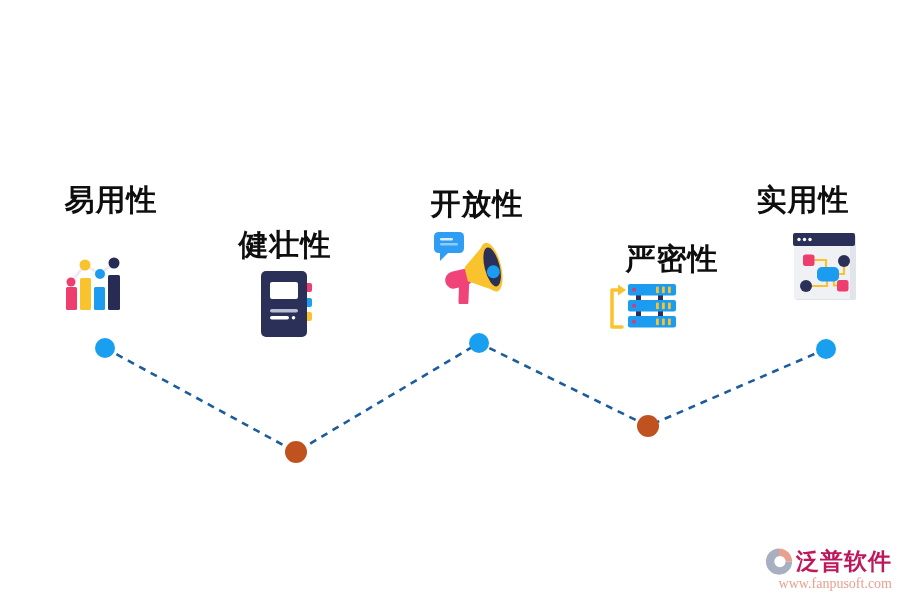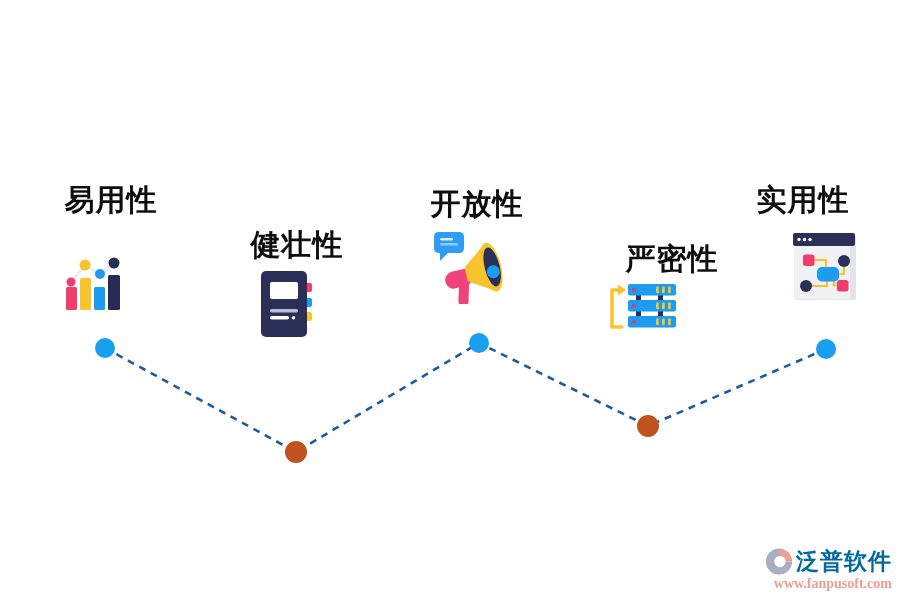--- a/index.html
+++ b/index.html
@@ -12,21 +12,21 @@
     letter-spacing:1px;
   }
   .feature-icon{position:absolute;transform:translate(-50%,-50%);line-height:0;}
   .watermark{
     position:absolute;right:8px;bottom:8px;width:130px;
     display:flex;flex-direction:column;align-items:flex-end;
   }
   .wm-row{display:flex;align-items:center;gap:2px;}
   .wm-logo{line-height:0;}
   .wm-brand{font-size:23px;font-weight:700;letter-spacing:1px;white-space:nowrap;}
-  .wm-url{font-size:14px;font-weight:700;font-family:"Liberation Serif","DejaVu Serif",serif;
+  .wm-url{font-size:14px;font-weight:400;font-family:"Liberation Serif","DejaVu Serif",serif;
     white-space:nowrap;margin-top:-1px;}
 </style>
 </head>
 <body>
 
 <div class="canvas">
   <svg id="connector" width="900" height="600" viewBox="0 0 900 600">
       <polyline points="105,348 296,452 479,343 648,426 826,349" fill="none" stroke="#1a5c9e" stroke-width="2.6" stroke-dasharray="7 6"></polyline>
       <circle cx="105" cy="348" r="10" fill="#189ff0"></circle>
       <circle cx="296" cy="452" r="11" fill="#c0521f"></circle>
@@ -40,21 +40,21 @@
           <polyline points="10,29 24,12 39,21 53,10" fill="none" stroke="#eceaf2" stroke-width="2.5"></polyline>
           <rect x="5" y="34" width="11" height="23" rx="1.5" fill="#ee3e6e"></rect>
           <rect x="19" y="25" width="11" height="32" rx="1.5" fill="#f9c32e"></rect>
           <rect x="33" y="34" width="11" height="23" rx="1.5" fill="#1b9cf0"></rect>
           <rect x="47" y="22" width="12" height="35" rx="1.5" fill="#282c55"></rect>
           <circle cx="10" cy="29" r="4.5" fill="#ee3e6e"></circle>
           <circle cx="24" cy="12" r="5.5" fill="#f9c32e"></circle>
           <circle cx="39" cy="21" r="5" fill="#1b9cf0"></circle>
           <circle cx="53" cy="10" r="5.5" fill="#282c55"></circle>
         </svg></div>
-      <div class="feature-label" style="left: 285px; top: 245px; margin-left: 12px;">健壮性</div>
+      <div class="feature-label" style="left: 285px; top: 245px;">健壮性</div>
       <div class="feature-icon" style="left: 287px; top: 304px;"><svg width="52" height="68" viewBox="0 0 52 68">
           <rect x="43" y="13" width="8" height="9" rx="2" fill="#ee3e6e"></rect>
           <rect x="43" y="28" width="8" height="9" rx="2" fill="#1b9cf0"></rect>
           <rect x="43" y="42" width="8" height="9" rx="2" fill="#f9c32e"></rect>
           <rect x="0" y="1" width="46" height="66" rx="5" fill="#2b3058"></rect>
           <rect x="9" y="12" width="28" height="17" rx="2" fill="#ffffff"></rect>
           <rect x="9" y="39" width="28" height="3.5" rx="1.75" fill="#b9bdd1"></rect>
           <rect x="9" y="46" width="19" height="3.5" rx="1.75" fill="#ffffff"></rect>
           <circle cx="32.5" cy="47.7" r="1.8" fill="#ffffff"></circle>
         </svg></div>
@@ -119,17 +119,17 @@
 
   <div class="watermark">
     <div class="wm-row">
       <span class="wm-logo">
         <svg width="30" height="31" viewBox="0 0 32 32">
           <path d="M30 16 A14 14 0 1 1 16 2 L16 16 Z" fill="#a8afc0"></path>
           <path d="M16 2 A14 14 0 0 1 30 16 L16 16 Z" fill="#e9a08e"></path>
           <circle cx="17" cy="16" r="6" fill="#ffffff"></circle>
         </svg>
       </span>
-      <span class="wm-brand" style="color: #0369a1;">泛普软件</span>
+      <span class="wm-brand" style="color: #be185d;">泛普软件</span>
     </div>
     <div class="wm-url" style="color: rgb(233, 160, 142);">www.fanpusoft.com</div>
   </div>
 </div>
 
 </body></html>

